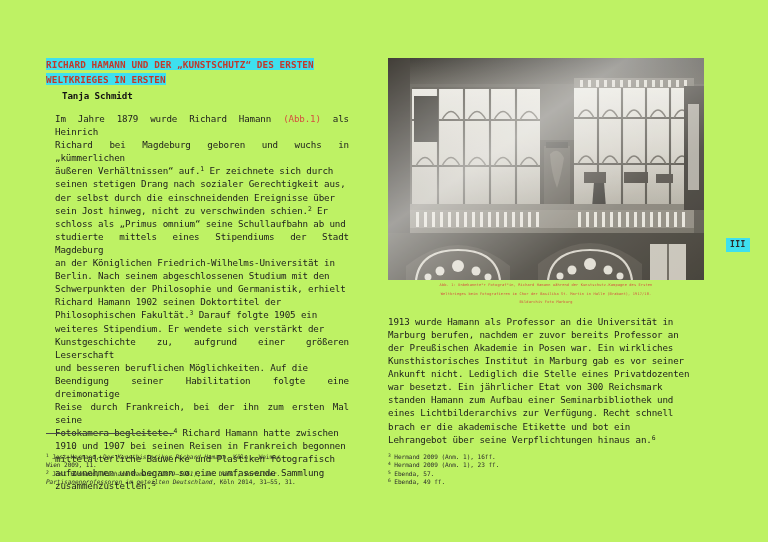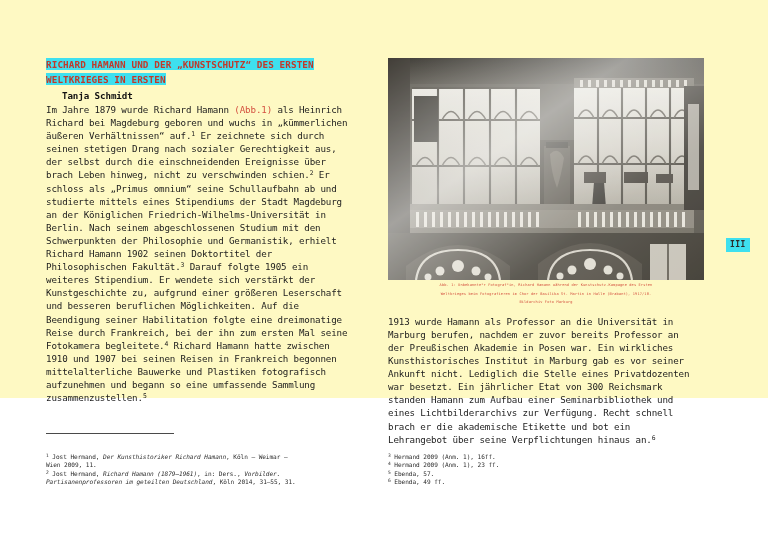--- a/index.html
+++ b/index.html
@@ -10,22 +10,22 @@
   body {
     width: 768px;
     height: 542px;
     overflow: hidden;
     font-family: "DejaVu Sans Mono", "Liberation Mono", monospace;
     color: #1a1a1a;
   }
   .page {
     position: relative;
     width: 768px;
-    height: 398px;
-    background: #fef9c3;
+    height: 542px;
+    background: #bef264;
   }
 
   
   .col-left {
     position: absolute;
     left: 46px;
     top: 58px;
     width: 312px;
   }
   .doc-title {
@@ -55,21 +55,21 @@
     font-size: 9.2px;
     font-weight: bold;
     line-height: 14px;
     margin: 14px 0 0 0;
     color: #111;
     letter-spacing: -0.1px;
   }
   .body-text {
     font-size: 9.2px;
     line-height: 13.1px;
-    margin: 0;
+    margin: 9px;
     color: #1c1c1c;
     text-align: justify;
     letter-spacing: -0.15px;
     white-space: pre-wrap;
   }
   .red {
     color: #d4503f;
   }
   sup {
     font-size: 6.4px;
@@ -179,21 +179,21 @@
     <h1 class="doc-title"><span class="hl">RICHARD HAMANN UND DER „KUNSTSCHUTZ“ DES ERSTEN</span><br><span class="hl">WELTKRIEGES IN ERSTEN</span></h1>
 
     <div class="author">Tanja Schmidt</div>
 
 
     <p class="body-text"><span>Im Jahre 1879 wurde Richard Hamann </span><span class="red">(Abb.1)</span><span> als Heinrich
 Richard bei Magdeburg geboren und wuchs in „kümmerlichen
 äußeren Verhältnissen“ auf.</span><sup>1</sup><span> Er zeichnete sich durch
 seinen stetigen Drang nach sozialer Gerechtigkeit aus,
 der selbst durch die einschneidenden Ereignisse über
-brach Leben hinweg, nicht zu verschwinden schien.</span><sup>2</sup><span> Er
+sein Jost hinweg, nicht zu verschwinden schien.</span><sup>2</sup><span> Er
 schloss als „Primus omnium“ seine Schullaufbahn ab und
 studierte mittels eines Stipendiums der Stadt Magdeburg
 an der Königlichen Friedrich-Wilhelms-Universität in
 Berlin. Nach seinem abgeschlossenen Studium mit den
 Schwerpunkten der Philosophie und Germanistik, erhielt
 Richard Hamann 1902 seinen Doktortitel der
 Philosophischen Fakultät.</span><sup>3</sup><span> Darauf folgte 1905 ein
 weiteres Stipendium. Er wendete sich verstärkt der
 Kunstgeschichte zu, aufgrund einer größeren Leserschaft
 und besseren beruflichen Möglichkeiten. Auf die

